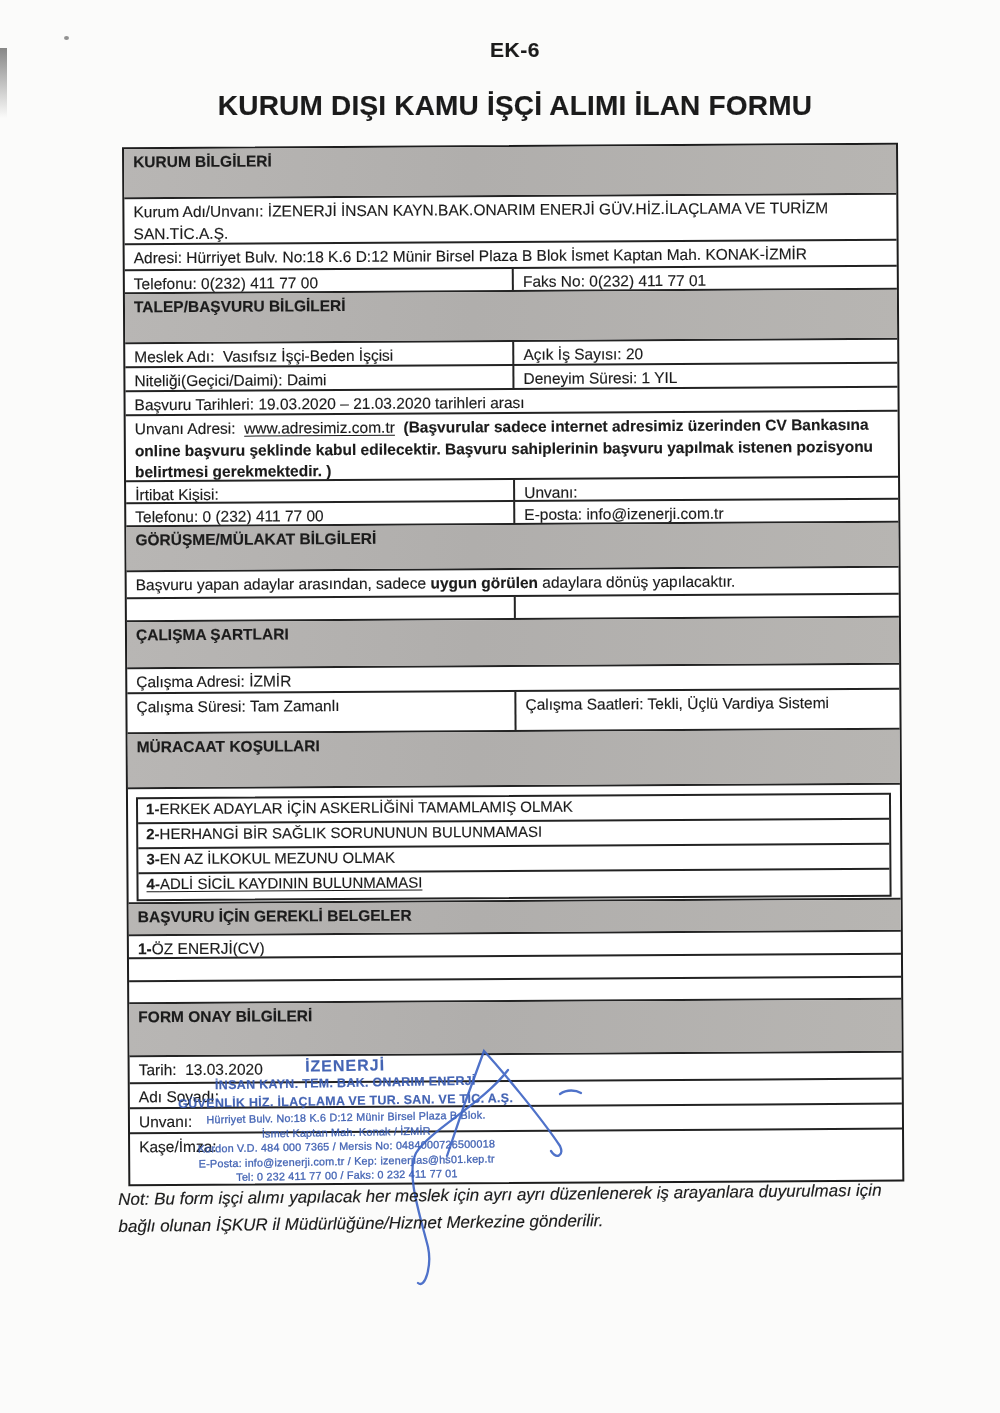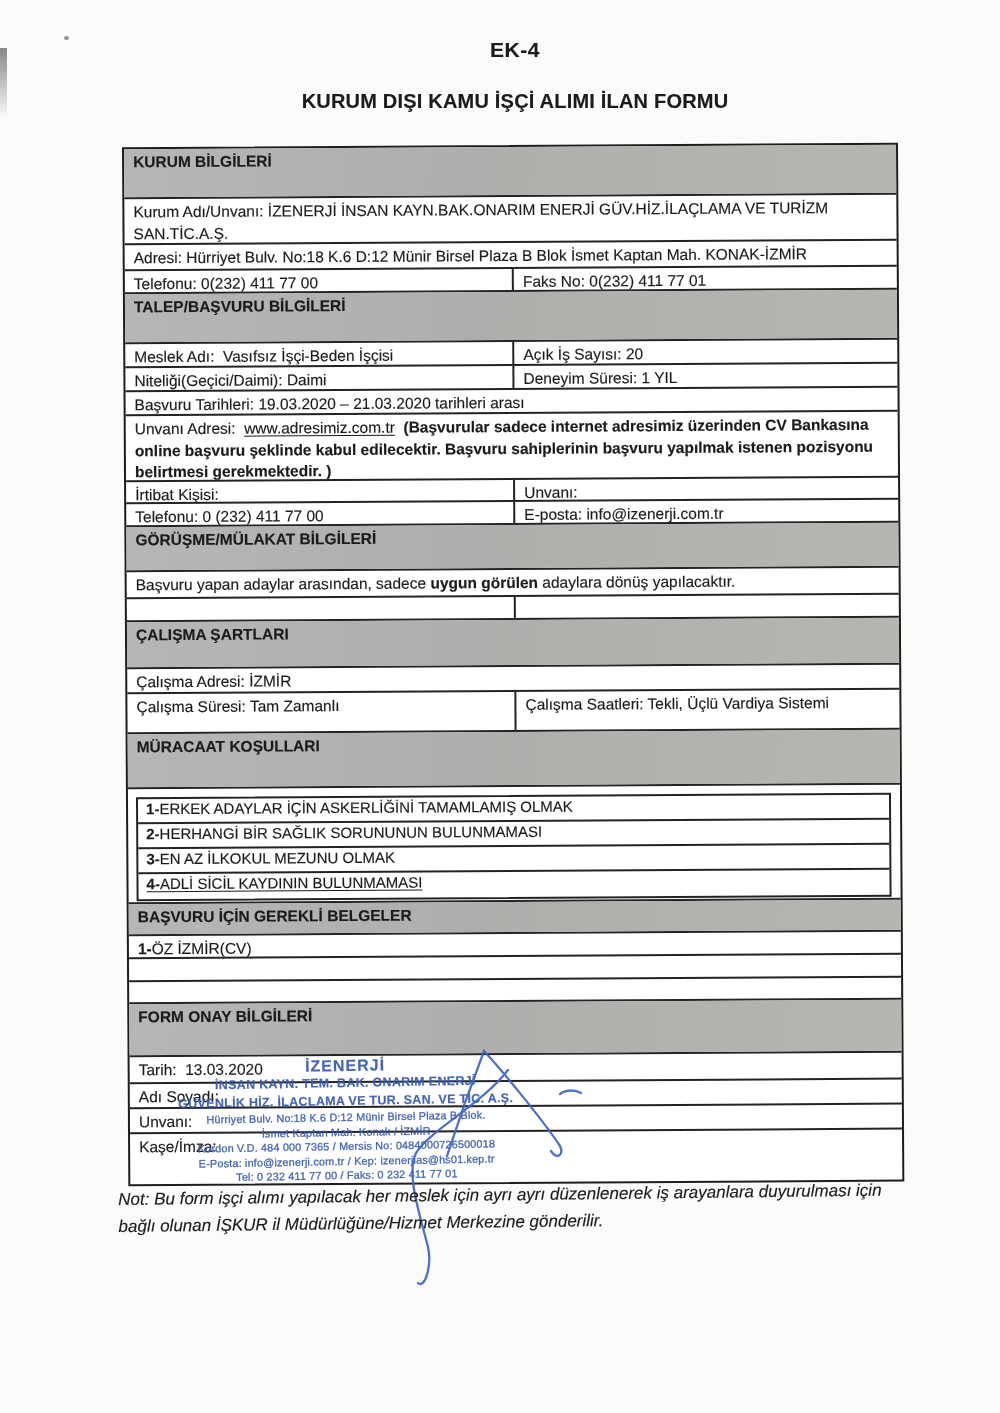--- a/index.html
+++ b/index.html
@@ -12,21 +12,21 @@
     -webkit-text-stroke: 0.15px;
   }
   .page { position:absolute; inset:0; overflow:hidden; }
 
   .doc-tag {
     position:absolute; top:38px; left:30px; width:970px;
     text-align:center; font-weight:700; font-size:21px; letter-spacing:.5px;
   }
   .doc-title {
     position:absolute; top:90px; left:30px; width:970px;
-    text-align:center; font-weight:700; font-size:20px; letter-spacing:.2px;
+    text-align:center; font-weight:700; font-size:28px; letter-spacing:.2px;
   }
 
   .form-table {
     position:absolute; left:122px; top:145px; width:776px;
     border:2px solid #1d1d1d;
     transform: rotate(-0.35deg);
     transform-origin: 50% 0;
     background:#fff;
   }
   .tr { display:flex; border-bottom:2px solid #232323; overflow:hidden; }
@@ -81,21 +81,21 @@
     background:linear-gradient(180deg, rgba(40,40,40,.55), rgba(40,40,40,0)); }
 </style>
 </head>
 <body>
 
 <div class="page">
 
   <div class="speck"></div>
   <div class="edge-shadow"></div>
 
-  <div class="doc-tag">EK-4</div>
+  <div class="doc-tag">EK-6</div>
   <div class="doc-title">KURUM DIŞI KAMU İŞÇİ ALIMI İLAN FORMU</div>
 
   <div class="form-table">
 
     <div class="tr" style="height:50px">
       <div class="sec">KURUM BİLGİLERİ</div>
     </div>
     <div class="tr" style="height:46px">
       <div class="cell">Kurum Adı/Unvanı: İZENERJİ İNSAN KAYN.BAK.ONARIM ENERJİ GÜV.HİZ.İLAÇLAMA VE TURİZM SAN.TİC.A.Ş.</div>
     </div>
@@ -166,21 +166,21 @@
           <div class="ib-row"><span class="num">3-</span><span>EN AZ İLKOKUL MEZUNU OLMAK</span></div>
           <div class="ib-row last underlined"><span class="num">4-</span><span>ADLİ SİCİL KAYDININ BULUNMAMASI</span></div>
         </div>
       </div>
     </div>
 
     <div class="tr" style="height:32px">
       <div class="sec">BAŞVURU İÇİN GEREKLİ BELGELER</div>
     </div>
     <div class="tr" style="height:23px">
-      <div class="cell"><span class="num">1-</span><span>ÖZ İZMİR(CV)</span></div>
+      <div class="cell"><span class="num">1-</span><span>ÖZ ENERJİ(CV)</span></div>
     </div>
     <div class="tr" style="height:23px">
       <div class="cell"></div>
     </div>
     <div class="tr" style="height:22px">
       <div class="cell"></div>
     </div>
 
     <div class="tr" style="height:53px">
       <div class="sec">FORM ONAY BİLGİLERİ</div>

